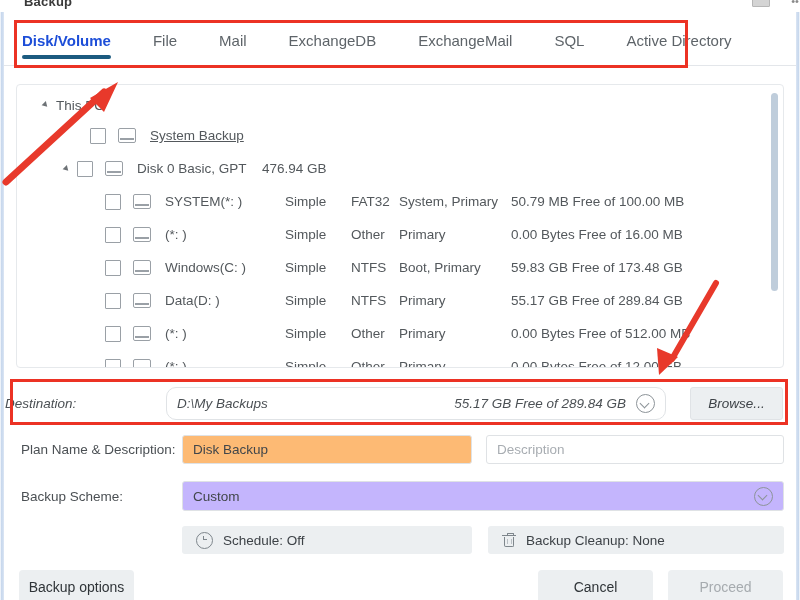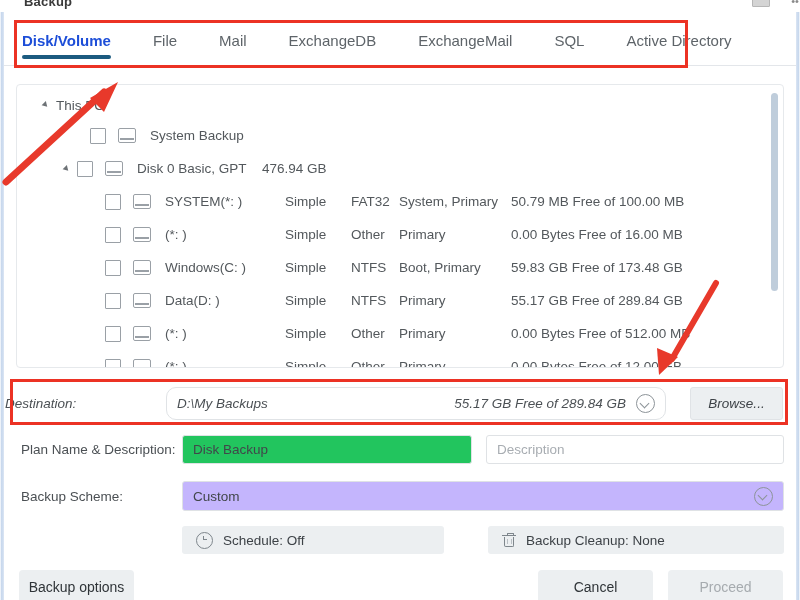--- a/index.html
+++ b/index.html
@@ -239,21 +239,21 @@
     left: 16px; top: 435px;
     width: 768px; height: 30px;
   }
   .lbl-plan { position: absolute; left: 5px; top: 7px; }
   .plan-input {
     position: absolute;
     left: 166px; top: 0;
     width: 290px; height: 29px;
     border: 1px solid #dfe2e5;
     border-radius: 3px;
-    background: #22c55e;
+    background: #fdba74;
     box-sizing: border-box;
     display: flex; align-items: center;
     padding: 0 10px;
     font-size: 13.5px; color: #41464a;
   }
   .desc-input {
     position: absolute;
     left: 470px; top: 0;
     width: 298px; height: 29px;
     border: 1px solid #dfe2e5;
@@ -294,21 +294,21 @@
     border-radius: 3px;
     display: flex;
     align-items: center;
     padding-left: 14px;
     gap: 10px;
     font-size: 13.5px;
     color: #3d4247;
     cursor: pointer;
     box-sizing: border-box;
   }
-  .btn-schedule { left: 182px; top: 526px; width: 262px; }
+  .btn-schedule { left: 182px; top: 526px; width: 290px; }
   .btn-cleanup  { left: 488px; top: 526px; width: 296px; }
 
   .clock-ico {
     width: 15px; height: 15px;
     border: 1.3px solid #7e868c;
     border-radius: 50%;
     position: relative;
     flex: 0 0 auto;
   }
   .clock-ico::before {
@@ -436,21 +436,21 @@
   </div>
 
   <div class="tree-panel">
     <div class="tree-rows">
 
       <div class="trow root" style="padding-left:26px;">
         <div class="arrow-caret"></div>
         <span class="cell">This PC</span>
       </div>
 
-      <div class="trow" style="padding-left:60px;">
+      <div class="trow" style="padding-left:60px;text-decoration:underline;">
         <div class="caret-space"></div>
         <div class="cb" style="margin-right:12px;"></div>
         <div class="disk-ico" style="margin-right:14px;"></div>
         <span class="cell c-name">System Backup</span>
       </div>
 
       <div class="trow" style="padding-left:47px;">
         <div class="arrow-caret"></div>
         <div class="cb" style="margin-right:12px;"></div>
         <div class="disk-ico" style="margin-right:14px;"></div>

